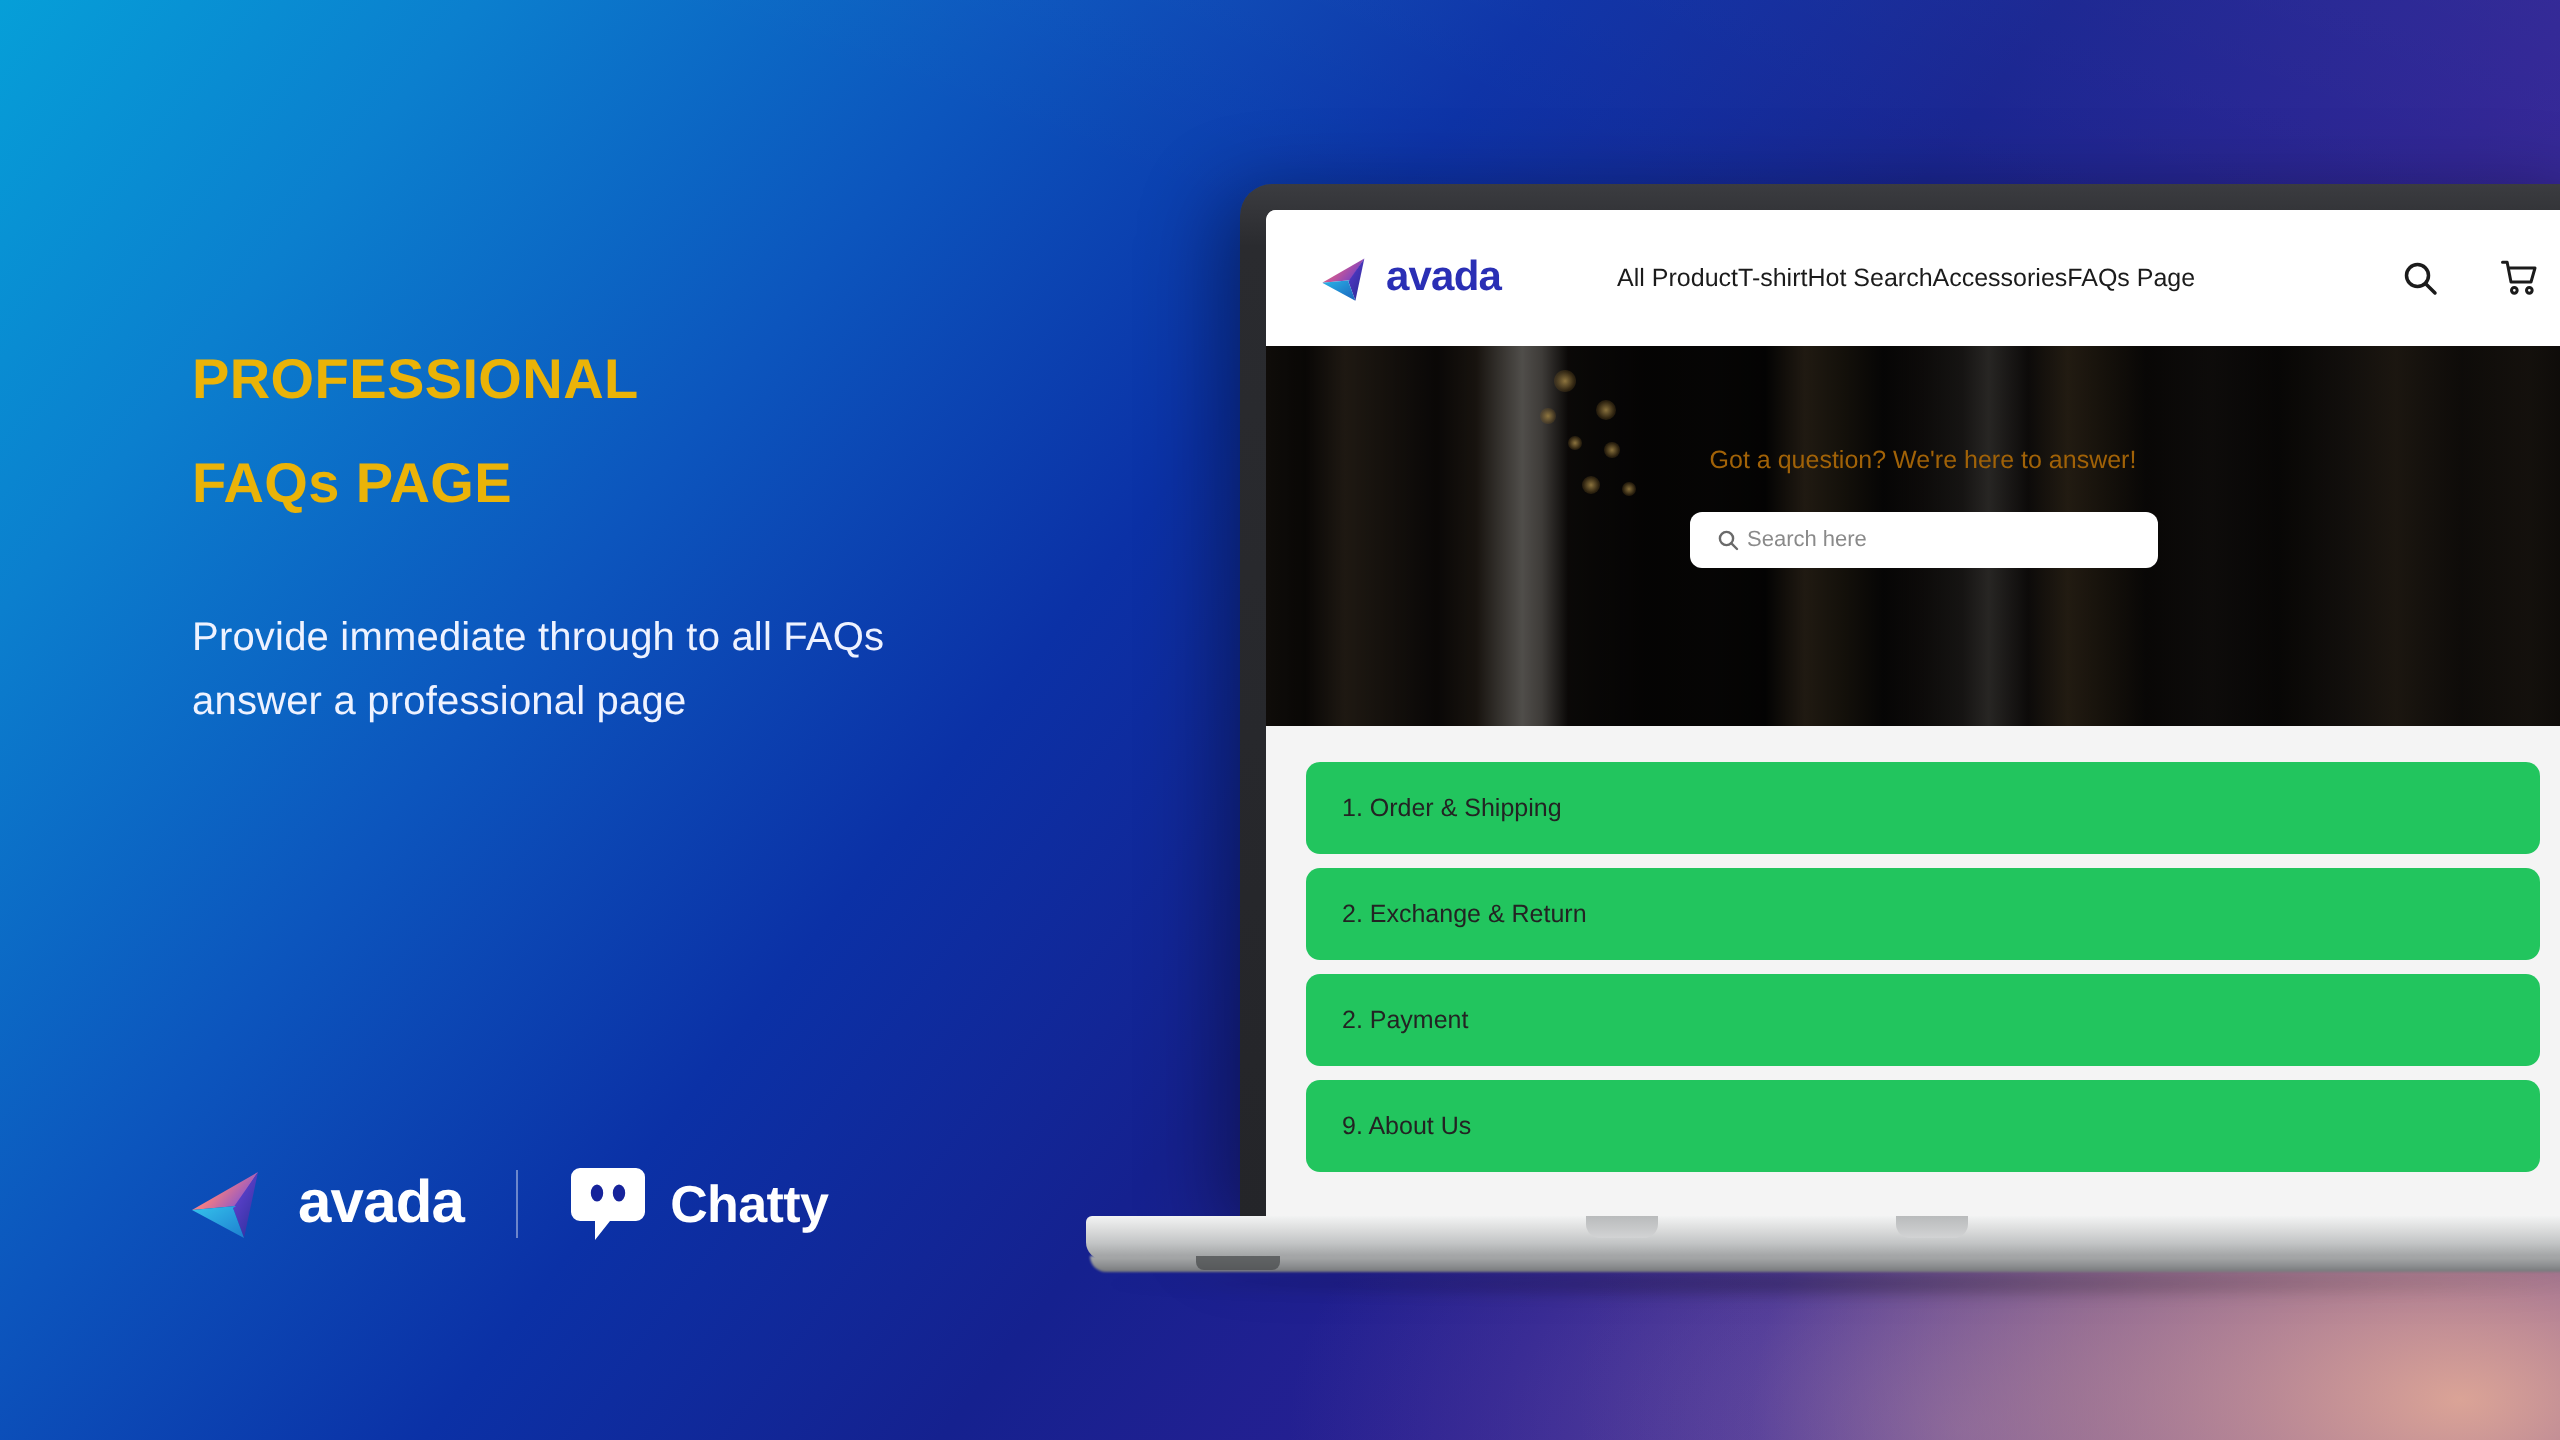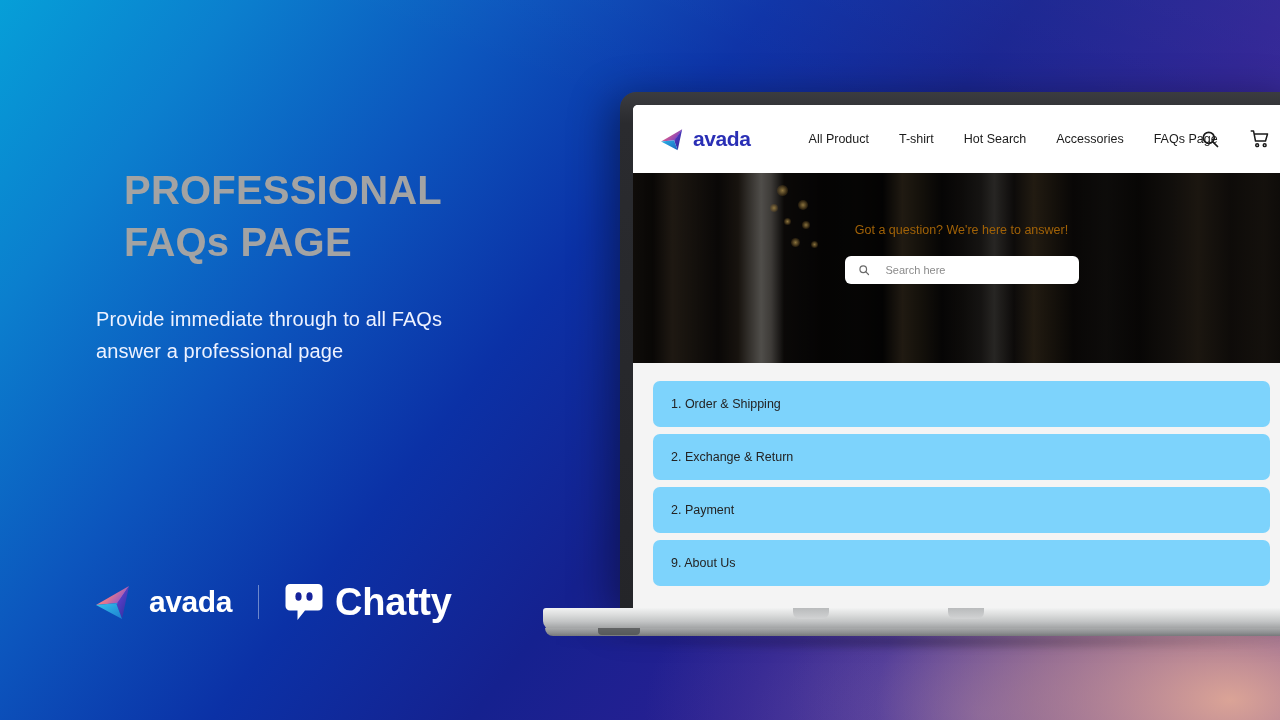--- a/index.html
+++ b/index.html
@@ -30,24 +30,23 @@
   #bg-sheen {
     position:absolute; inset:0;
     background:linear-gradient(200deg, rgba(255,255,255,0.05) 0%, rgba(255,255,255,0) 30%);
     pointer-events:none;
   }
 
   
   #left { position:absolute; left:96px; top:0; width:470px; height:720px; }
   #headline {
     position:absolute; top:164px; left:0; width:470px;
-    color:#a3a3a3;
-    font-size:40px; font-weight:bold; line-height:52px;
+    color:#eab308;
+    font-size:28px; font-weight:bold; line-height:52px;
     letter-spacing:0.2px;
-    margin-left:28px;
   }
   #headline .l2 { display:block; }
   #subtext {
     position:absolute; top:303px; left:0; width:420px;
     color:#eef2ff;
     font-size:20px; font-weight:400; line-height:32px;
     letter-spacing:0.1px;
   }
 
   
@@ -61,21 +60,21 @@
     color:#ffffff; font-size:30px; font-weight:bold; letter-spacing:-0.4px;
     line-height:1;
   }
   #brand-divider {
     width:1px; height:34px; background:rgba(255,255,255,0.40);
     margin:0 26px;
   }
   #chatty-lockup { display:flex; align-items:center; gap:12px; }
   .chatty-mark { width:38px; height:38px; display:block; }
   .chatty-word {
-    color:#ffffff; font-size:38px; font-weight:bold; letter-spacing:-0.3px;
+    color:#ffffff; font-size:26px; font-weight:bold; letter-spacing:-0.3px;
     line-height:1;
   }
 
   
   #laptop { position:absolute; left:543px; top:92px; width:760px; height:546px; }
 
   #lid {
     position:absolute; left:77px; top:0; width:683px; height:520px;
     background:linear-gradient(180deg,#3b3c40 0%,#2a2b2f 6%,#242529 100%);
     border-radius:16px 16px 0 0;
@@ -98,21 +97,21 @@
     position:relative; z-index:3;
   }
   #nav-logo { display:flex; align-items:center; gap:5px; margin-right:58px; }
   .nav-mark { width:27px; height:23px; display:block; }
   .nav-word { color:#2a2fb5; font-size:21px; font-weight:bold; letter-spacing:-0.4px; }
   #nav-links { display:flex; align-items:flex-end; gap:0; }
   .nav-link {
     color:#1b1b1b; font-size:12.5px; font-weight:400;
     white-space:nowrap; padding:0 0;
   }
-  .nav-link + .nav-link { margin-left:30px; }
+  .nav-link + .nav-link { }
   #nav-actions {
     position:absolute; right:0; top:0; height:68px;
     display:flex; align-items:center; gap:30px; padding-right:20px;
   }
   .nav-icon { width:20px; height:20px; display:block; color:#1b1b1b; }
 
   
   #hero {
     height:190px; position:relative; overflow:hidden;
     background:#1a1410;
@@ -163,33 +162,33 @@
   #hero-title {
     color:#ffffff; font-size:25px; font-weight:bold; letter-spacing:0.1px;
     white-space:nowrap;
   }
   #hero-sub {
     color:#a16207; font-size:12.5px; font-weight:400; margin-top:14px;
   }
   #hero-search {
     margin-top:19px; width:234px; height:28px;
     background:#ffffff; border-radius:6px;
-    display:flex; align-items:center; gap:16px; padding:0 13px;
+    display:flex; align-items:center; gap:4px; padding:0 13px;
   }
   .search-glass { width:12px; height:12px; display:block; color:#6a6a6a; flex:none; }
   #hero-search-text { color:#8a8a8a; font-size:11px; }
 
   
   #faq-section {
     background:#f4f4f4;
     padding:18px 20px 0 20px;
     height:calc(100% - 68px - 190px);
   }
   .faq-card {
-    background:#7dd3fc; border-radius:7px;
+    background:#22c55e; border-radius:7px;
     height:46px; display:flex; align-items:center;
     padding:0 18px;
     margin-bottom:7px;
   }
   .faq-label { color:#232323; font-size:12.5px; font-weight:400; }
 
   
   #base {
     position:absolute; left:0; bottom:0; width:760px; height:30px;
   }

